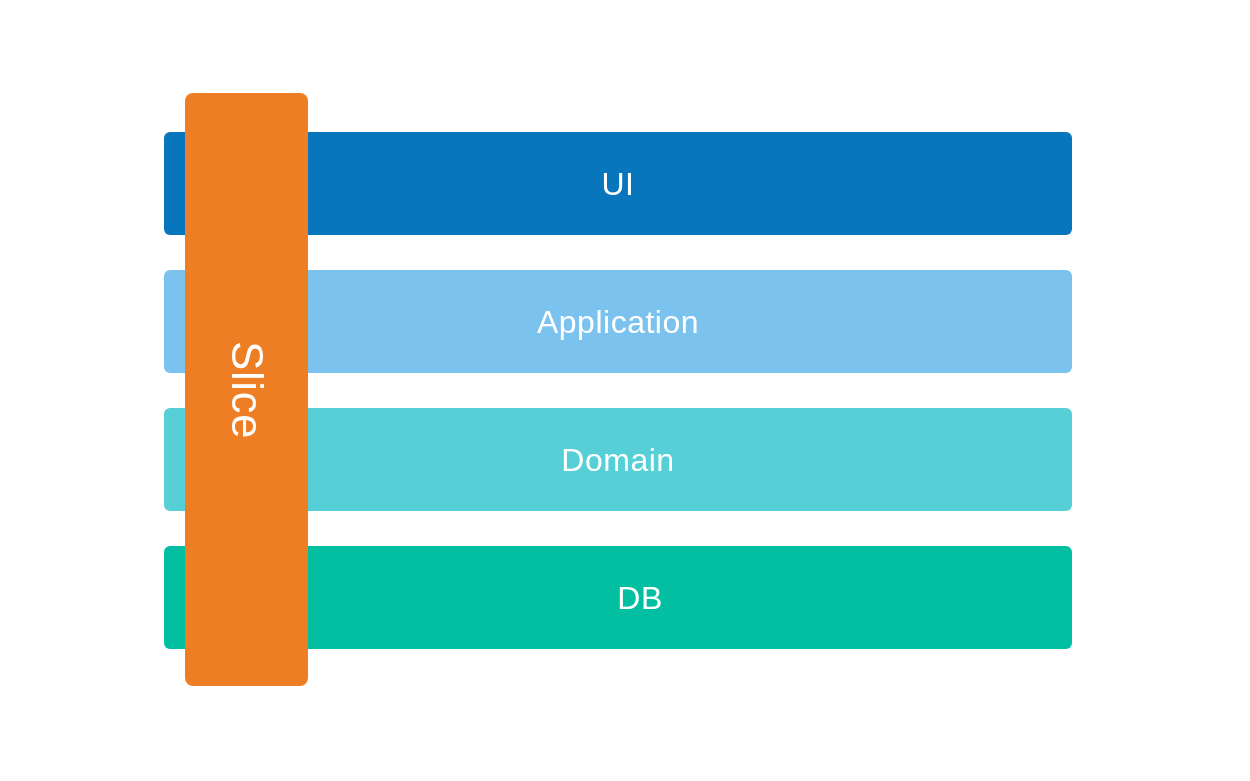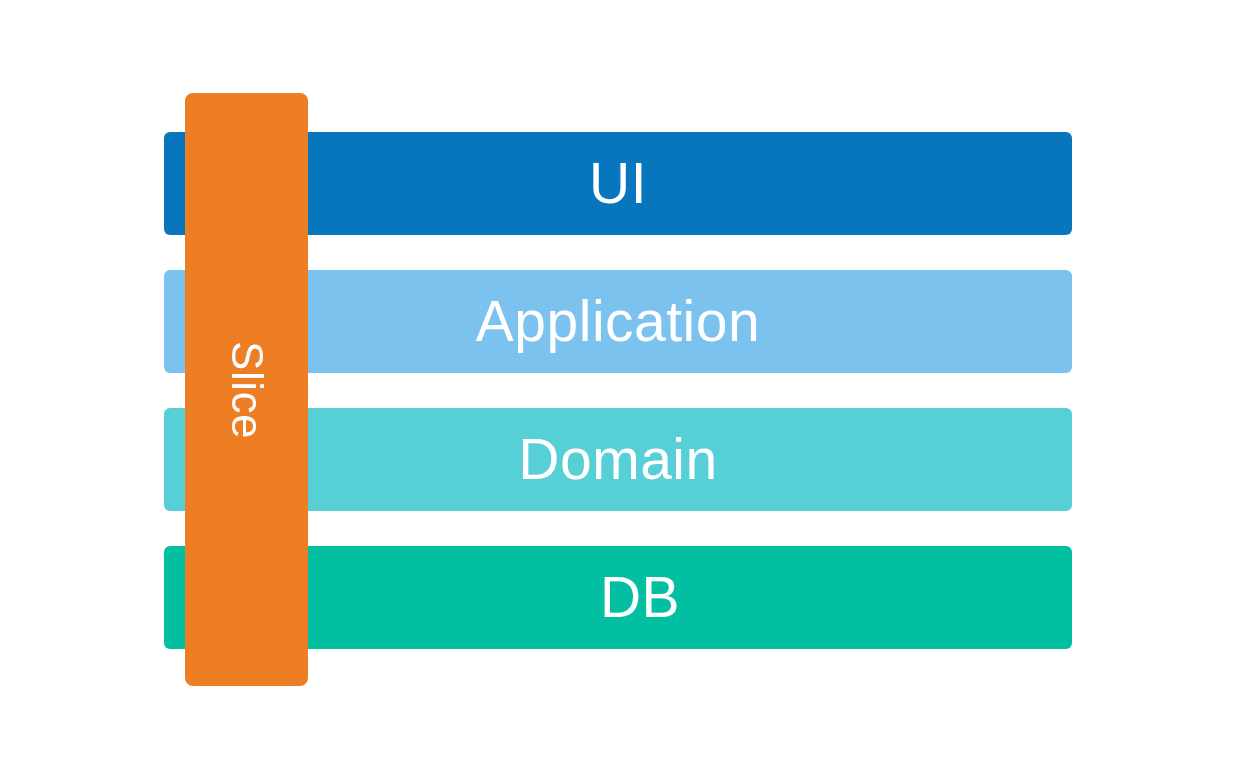--- a/index.html
+++ b/index.html
@@ -24,21 +24,21 @@
     display: flex;
     align-items: center;
     justify-content: center;
   }
   .layer-0 { top: 132px; }
   .layer-1 { top: 270px; }
   .layer-2 { top: 408px; }
   .layer-3 { top: 546px; }
   .layer-label {
     color: #ffffff;
-    font-size: 57px;
+    font-size: 32px;
     line-height: 1;
     letter-spacing: 0.5px;
     user-select: none;
   }
   .slice {
     position: absolute;
     left: 185px;
     top: 93px;
     width: 123px;
     height: 593px;

